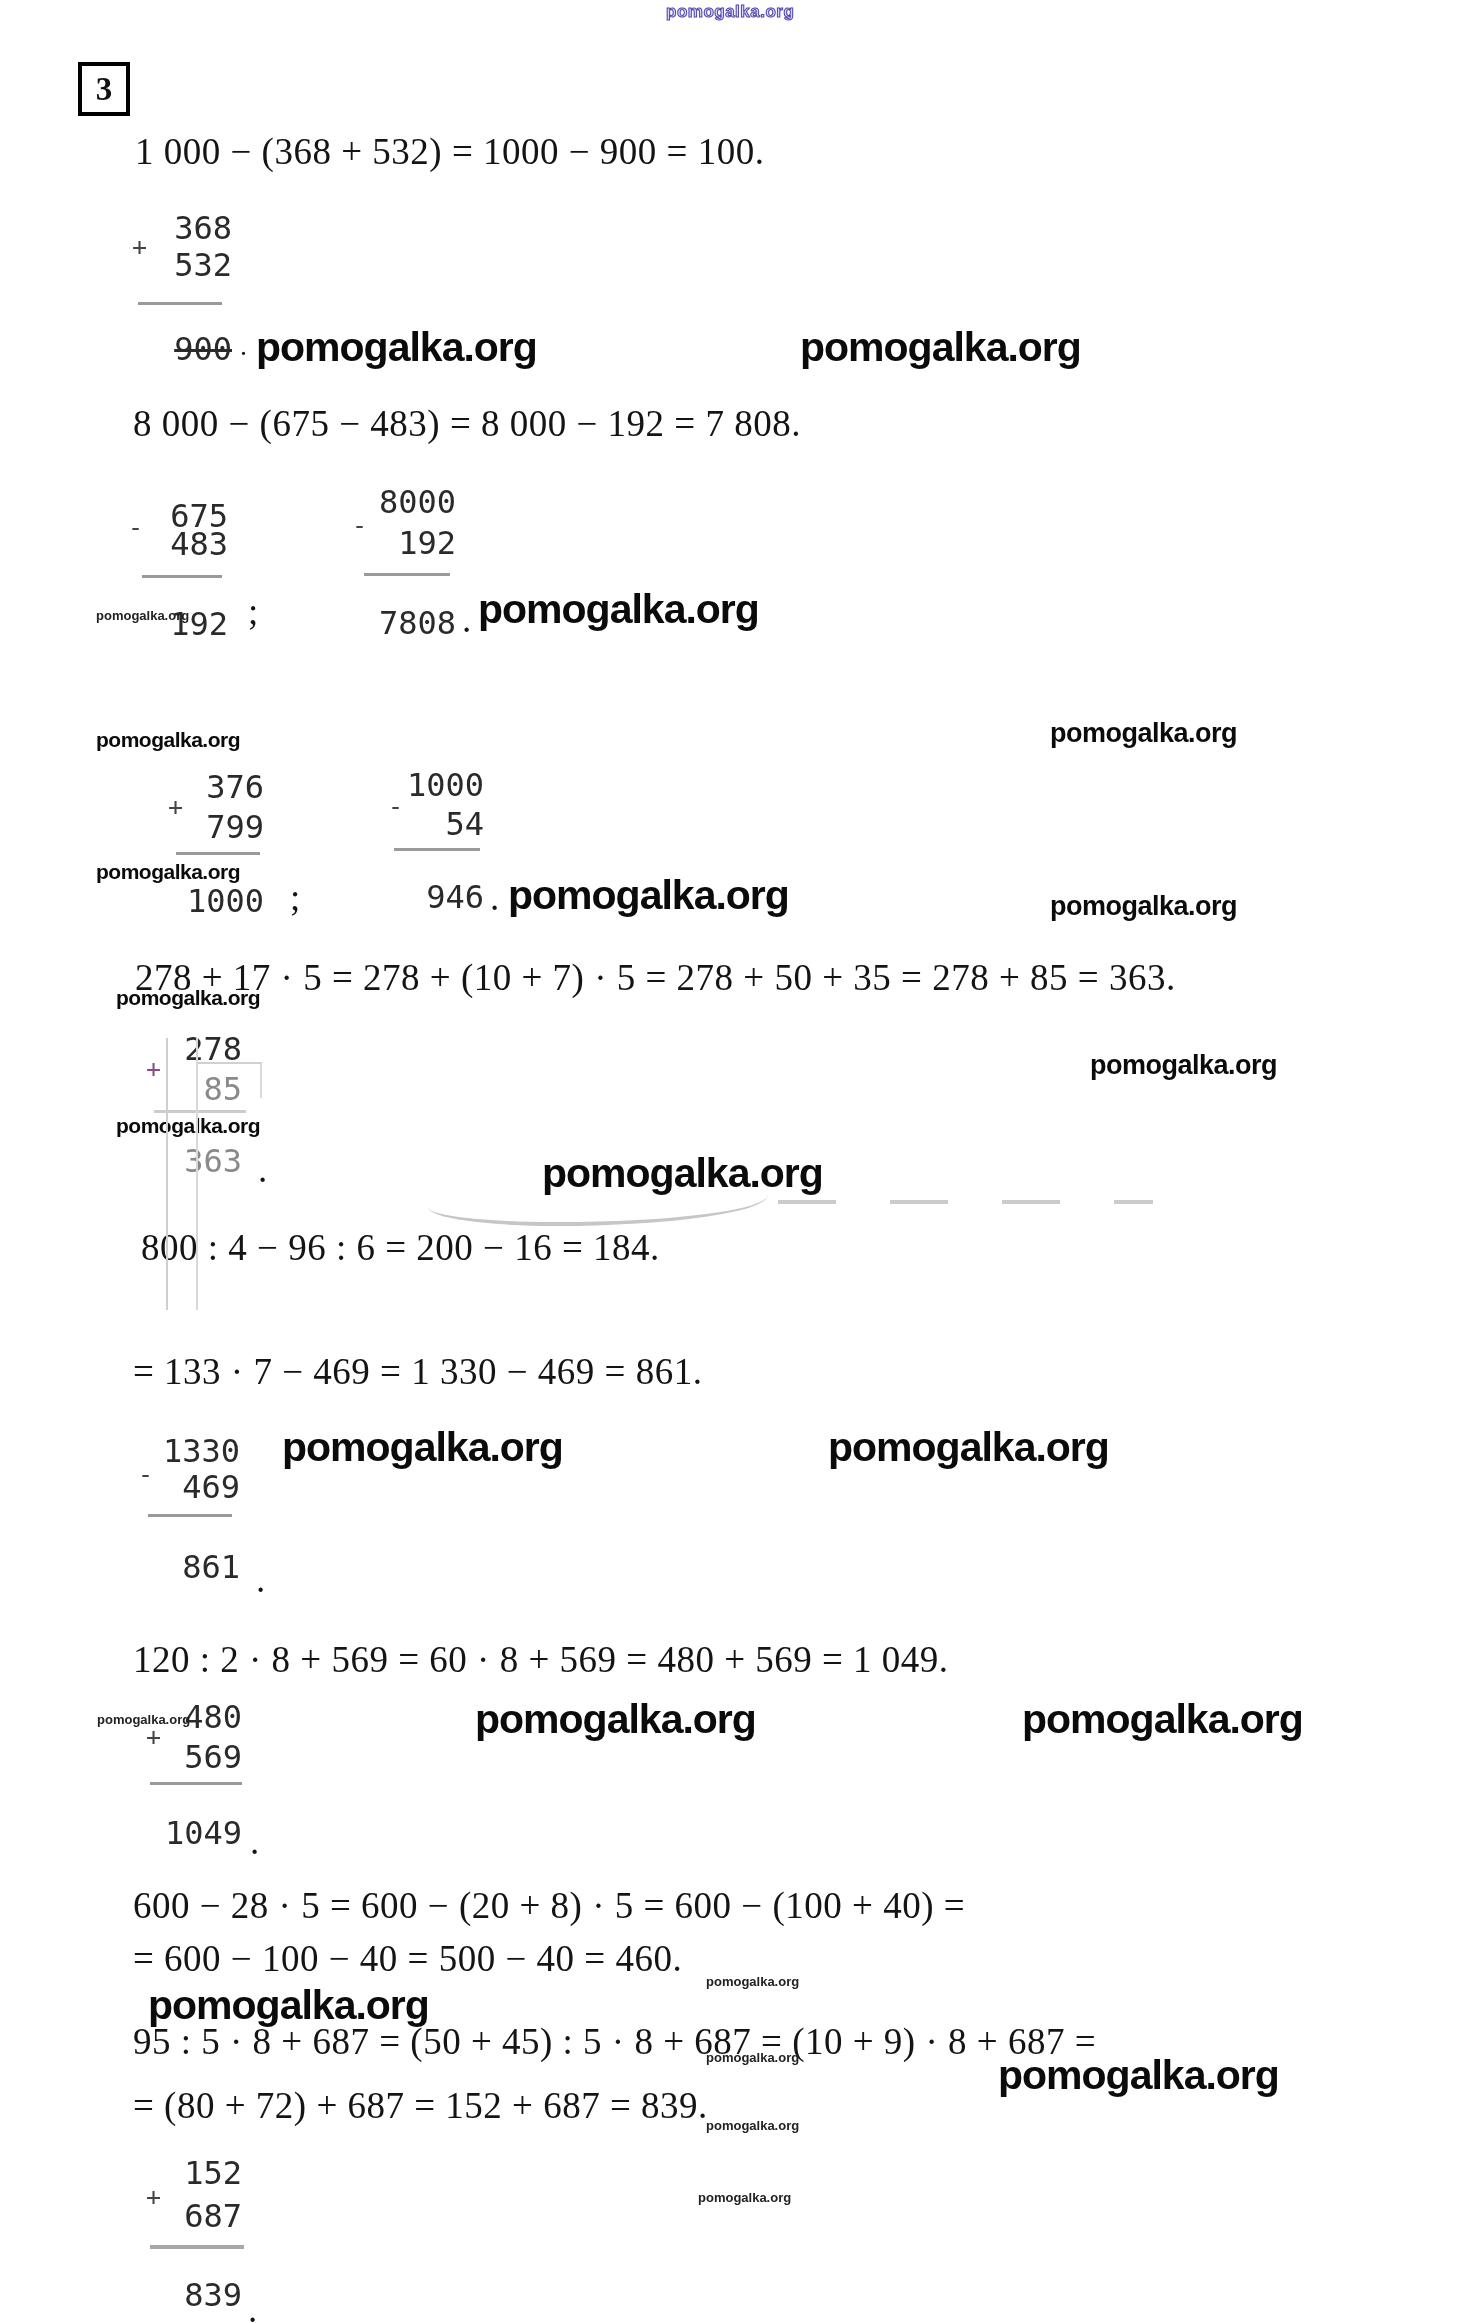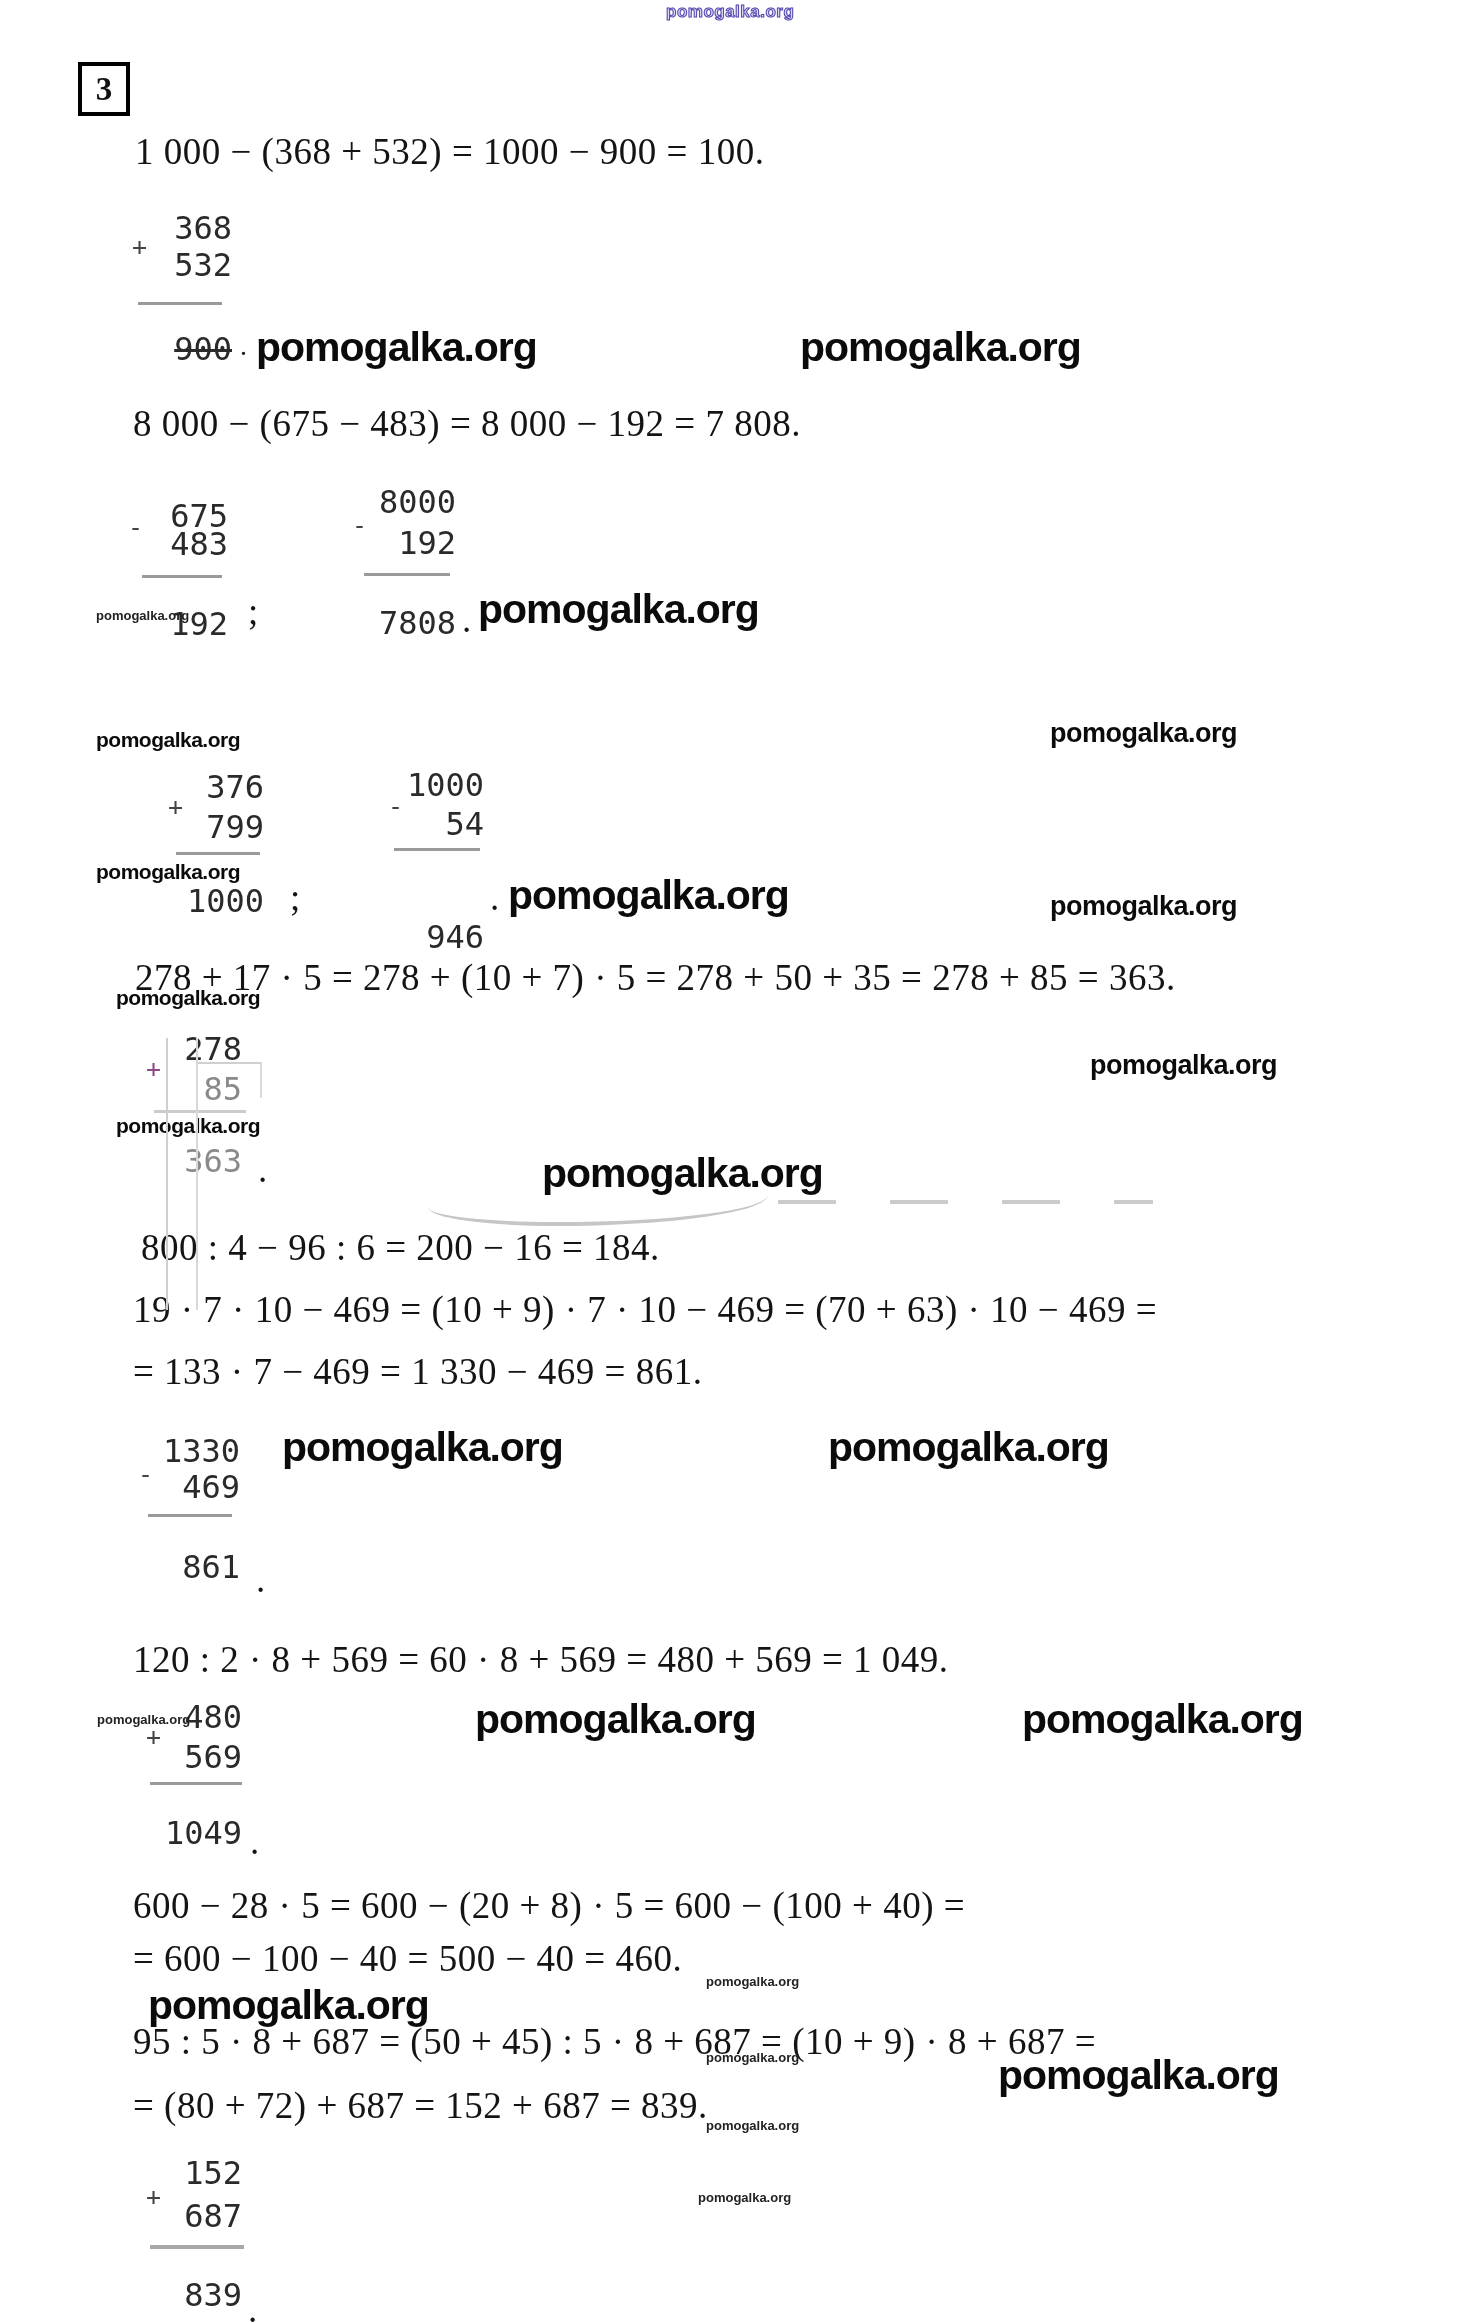--- a/index.html
+++ b/index.html
@@ -35,21 +35,20 @@
   <div class="wm wm-top" style="left:666px;top:2px;">pomogalka.org</div>
 
   <div id="problem-box">
     <span>3</span>
   </div>
 
   <div class="mline" style="left:135px;top:130px;">1 000 − (368 + 532) = 1000 − 900 = 100.</div>
   <div class="mline" style="left:133px;top:402px;">8 000 − (675 − 483) = 8 000 − 192 = 7 808.</div>
   <div class="mline" style="left:135px;top:956px;">278 + 17 · 5 = 278 + (10 + 7) · 5 = 278 + 50 + 35 = 278 + 85 = 363.</div>
   <div class="mline" style="left:133px;top:1226px;margin-left:8px;">800 : 4 − 96 : 6 = 200 − 16 = 184.</div>
-  <div class="mline" style="left:133px;top:1288px;">19 · 7 · 10 − 469 = (10 + 9) · 7 · 10 − 469 = (70 + 63) · 10 − 469 =</div>
   <div class="mline" style="left:133px;top:1350px;">= 133 · 7 − 469 = 1 330 − 469 = 861.</div>
   <div class="mline" style="left:133px;top:1638px;">120 : 2 · 8 + 569 = 60 · 8 + 569 = 480 + 569 = 1 049.</div>
   <div class="mline" style="left:133px;top:1884px;">600 − 28 · 5 = 600 − (20 + 8) · 5 = 600 − (100 + 40) =</div>
   <div class="mline" style="left:133px;top:1937px;">= 600 − 100 − 40 = 500 − 40 = 460.</div>
   <div class="mline" style="left:133px;top:2020px;">95 : 5 · 8 + 687 = (50 + 45) : 5 · 8 + 687 = (10 + 9) · 8 + 687 =</div>
   <div class="mline" style="left:133px;top:2084px;">= (80 + 72) + 687 = 152 + 687 = 839.</div>
 
   <div class="numbox" style="left:132px;top:206px;width:100px;height:160px;">
     <span class="sign" style="top:26px;">+</span>
     <span class="num" style="top:3px;">368</span>
@@ -92,21 +91,21 @@
     <div class="rule" style="left:8px;top:84px;width:84px;"></div>
     <span class="res" style="top:114px;">1000</span>
   </div>
   <span class="punct" style="left:290px;top:876px;">;</span>
 
   <div class="numbox" style="left:388px;top:766px;width:96px;height:150px;">
     <span class="sign" style="top:26px;">-</span>
     <span class="num" style="top:0;">1000</span>
     <span class="num" style="top:39px;">54</span>
     <div class="rule" style="left:6px;top:82px;width:86px;"></div>
-    <span class="res" style="top:112px;margin-top:40px;">946</span>
+    <span class="res" style="top:112px;">946</span>
   </div>
   <span class="punct" style="left:490px;top:876px;">.</span>
   <div class="wm wm-sm" style="left:96px;top:860px;">pomogalka.org</div>
   <div class="wm wm-big" style="left:508px;top:872px;">pomogalka.org</div>
   <div class="wm wm-med" style="left:1050px;top:891px;">pomogalka.org</div>
 
   <div class="wm wm-sm" style="left:116px;top:986px;">pomogalka.org</div>
 
   <div class="numbox" style="left:146px;top:1030px;width:96px;height:150px;">
     <span class="sign" style="top:24px;color:#8a4a8a;">+</span>

